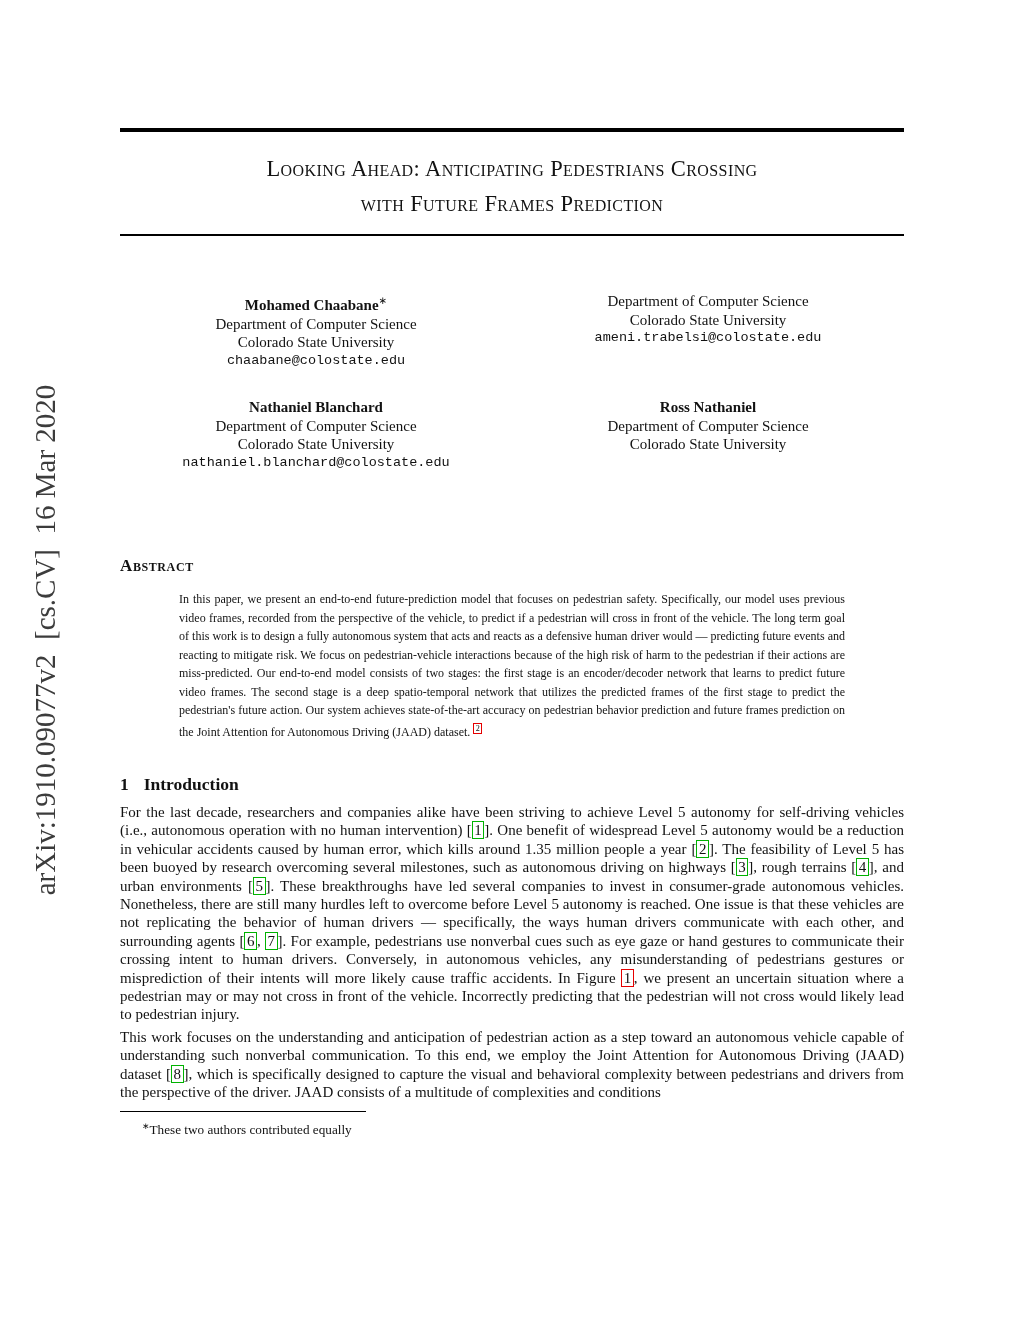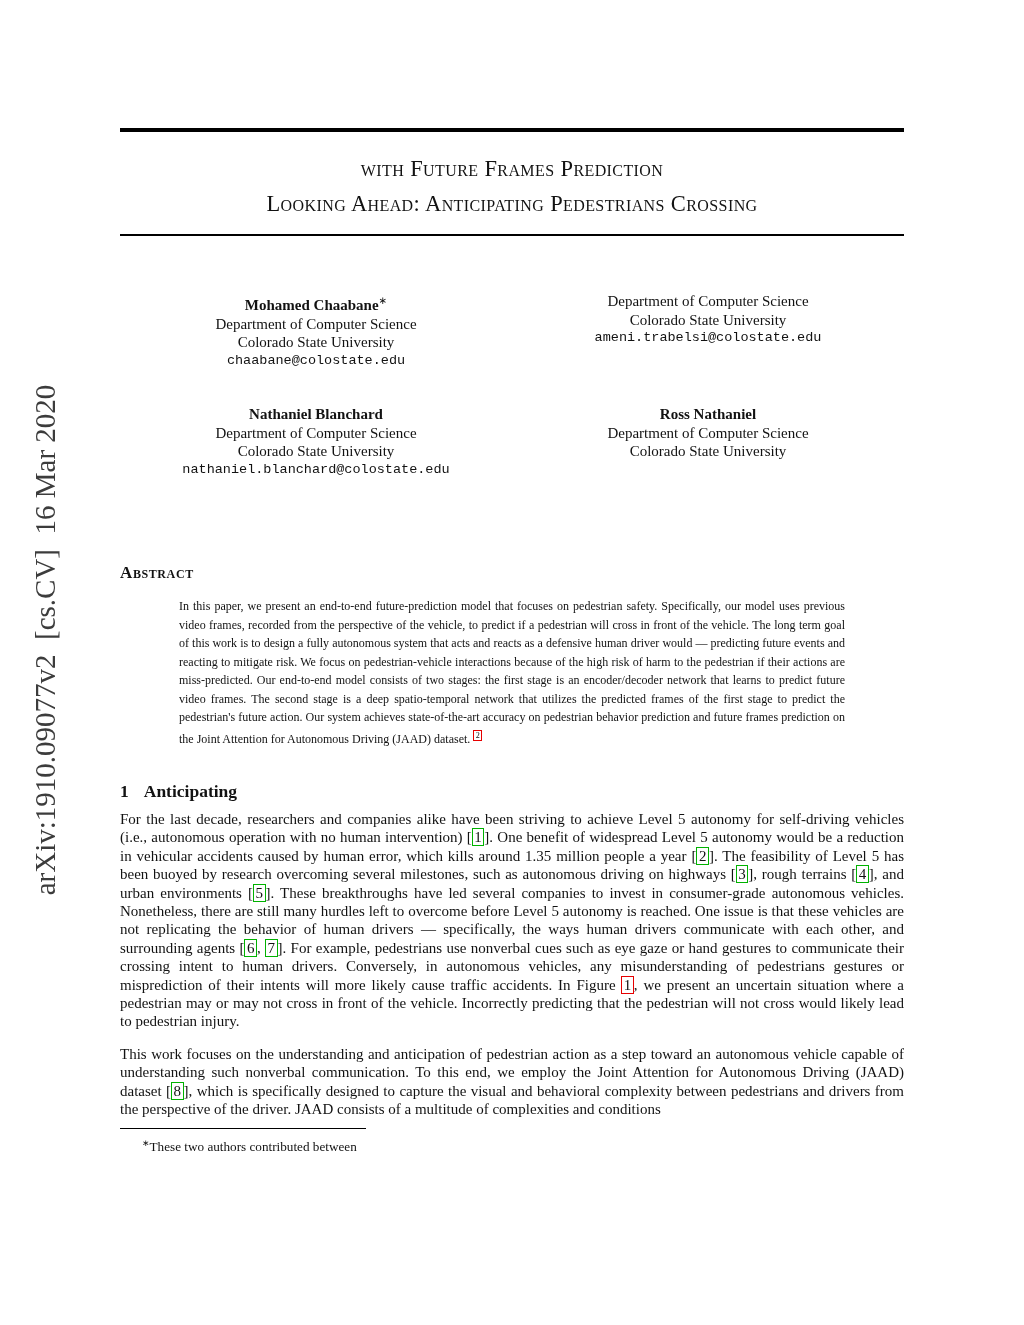--- a/index.html
+++ b/index.html
@@ -15,60 +15,60 @@
     font-family:"Liberation Serif", serif;
   }
   .content { position:absolute; left:120px; top:0; width:784px; }
   .rule-top { border:0; border-top:4px solid #000; margin-top:128px; height:0; }
   .rule-bottom { border:0; border-top:2px solid #000; margin-top:13px; height:0; }
   .title {
     margin-top:19px; text-align:center; font-variant:small-caps;
     font-weight:400; font-size:22.5px; line-height:35px; letter-spacing:0.4px;
   }
   .title span { display:block; }
-  .authors { margin-top:56px; display:grid; grid-template-columns:1fr 1fr; row-gap:31px; }
+  .authors { margin-top:56px; display:grid; grid-template-columns:1fr 1fr; row-gap:24px; }
   .author { text-align:center; font-size:15px; line-height:18.5px; }
   .author .name { font-weight:700; }
   .author .email { font-family:"Liberation Mono", monospace; font-size:13.5px; }
   sup { font-size:0.68em; }
   .abstract { margin-top:84px; }
   .abstract-heading {
     text-align:left; font-variant:small-caps; font-weight:700;
     font-size:17px; letter-spacing:0.6px;
   }
   .abstract-text {
     margin:14px auto 0 auto; width:666px; text-align:justify;
     font-size:12px; line-height:18.5px;
   }
   .section-heading { margin-top:33px; font-size:17.5px; font-weight:700; }
   .section-heading .num { margin-right:15px; }
   .body-par { text-align:justify; font-size:15px; line-height:18.4px; }
   .body-par.first { margin-top:8px; }
-  .body-par.next { margin-top:14px; }
+  .body-par.next { margin-top:4px; }
   .ref-box { padding:0 1.5px; border:1px solid #00b200; }
   .ref-box.cite { border-color:var(--cite-border, #00b200); }
   .ref-box.fig { border-color:var(--link-border, #e60000); }
   .footnotes { margin-top:9px; font-size:13.2px; }
   .fn-rule { border:0; border-top:1px solid #000; width:246px; margin:0 0 5px 0; }
   .fn { padding-left:22px; line-height:18.5px; }
 </style>
 </head>
 <body>
 
 <div class="page">
 
   <div class="arxiv-side">arXiv:1910.09077v2  [cs.CV]  16 Mar 2020</div>
 
   <div class="content">
 
     <hr class="rule-top">
 
     <h1 class="title">
+      <span>Looking Ahead: Anticipating Pedestrians Crossing</span>
       <span>with Future Frames Prediction</span>
-      <span>Looking Ahead: Anticipating Pedestrians Crossing</span>
     </h1>
 
     <hr class="rule-bottom">
 
     <div class="authors">
       <div class="author">
         <div><span class="name">Mohamed Chaabane</span><sup>∗</sup></div>
         <div>Department of Computer Science</div>
         <div>Colorado State University</div>
         <div class="email">chaabane@colostate.edu</div>
@@ -90,25 +90,25 @@
         <div>Colorado State University</div>
       </div>
     </div>
 
     <div class="abstract">
       <h2 class="abstract-heading">Abstract</h2>
       <p class="abstract-text">In this paper, we present an end-to-end future-prediction model that focuses on pedestrian safety. Specifically, our model uses previous video frames, recorded from the perspective of the vehicle, to predict if a pedestrian will cross in front of the vehicle. The long term goal of this work is to design a fully autonomous system that acts and reacts as a defensive human driver would — predicting future events and reacting to mitigate risk. We focus on pedestrian-vehicle interactions because of the high risk of harm to the pedestrian if their actions are miss-predicted. Our end-to-end model consists of two stages: the first stage is an encoder/decoder network that learns to predict future video frames. The second stage is a deep spatio-temporal network that utilizes the predicted frames of the first stage to predict the pedestrian's future action. Our system achieves state-of-the-art accuracy on pedestrian behavior prediction and future frames prediction on the Joint Attention for Autonomous Driving (JAAD) dataset. <sup><span class="ref-box fig">2</span></sup></p>
     </div>
 
     <h3 class="section-heading">
-      <span class="num">1</span><span>Anticipating</span>
+      <span class="num">1</span><span>Introduction</span>
     </h3>
 
     <p class="body-par first">For the last decade, researchers and companies alike have been striving to achieve Level 5 autonomy for self-driving vehicles (i.e., autonomous operation with no human intervention) [<span class="ref-box cite">1</span>]. One benefit of widespread Level 5 autonomy would be a reduction in vehicular accidents caused by human error, which kills around 1.35 million people a year [<span class="ref-box cite">2</span>]. The feasibility of Level 5 has been buoyed by research overcoming several milestones, such as autonomous driving on highways [<span class="ref-box cite">3</span>], rough terrains [<span class="ref-box cite">4</span>], and urban environments [<span class="ref-box cite">5</span>]. These breakthroughs have led several companies to invest in consumer-grade autonomous vehicles. Nonetheless, there are still many hurdles left to overcome before Level 5 autonomy is reached. One issue is that these vehicles are not replicating the behavior of human drivers — specifically, the ways human drivers communicate with each other, and surrounding agents [<span class="ref-box cite">6</span>, <span class="ref-box cite">7</span>]. For example, pedestrians use nonverbal cues such as eye gaze or hand gestures to communicate their crossing intent to human drivers. Conversely, in autonomous vehicles, any misunderstanding of pedestrians gestures or misprediction of their intents will more likely cause traffic accidents. In Figure <span class="ref-box fig">1</span>, we present an uncertain situation where a pedestrian may or may not cross in front of the vehicle. Incorrectly predicting that the pedestrian will not cross would likely lead to pedestrian injury.</p>
     <p class="body-par next">This work focuses on the understanding and anticipation of pedestrian action as a step toward an autonomous vehicle capable of understanding such nonverbal communication. To this end, we employ the Joint Attention for Autonomous Driving (JAAD) dataset [<span class="ref-box cite">8</span>], which is specifically designed to capture the visual and behavioral complexity between pedestrians and drivers from the perspective of the driver. JAAD consists of a multitude of complexities and conditions</p>
 
     <div class="footnotes">
       <hr class="fn-rule">
-      <div class="fn"><sup>∗</sup><span>These two authors contributed between</span></div>
+      <div class="fn"><sup>∗</sup><span>These two authors contributed equally</span></div>
     </div>
 
   </div>
 </div>
 
 </body></html>

